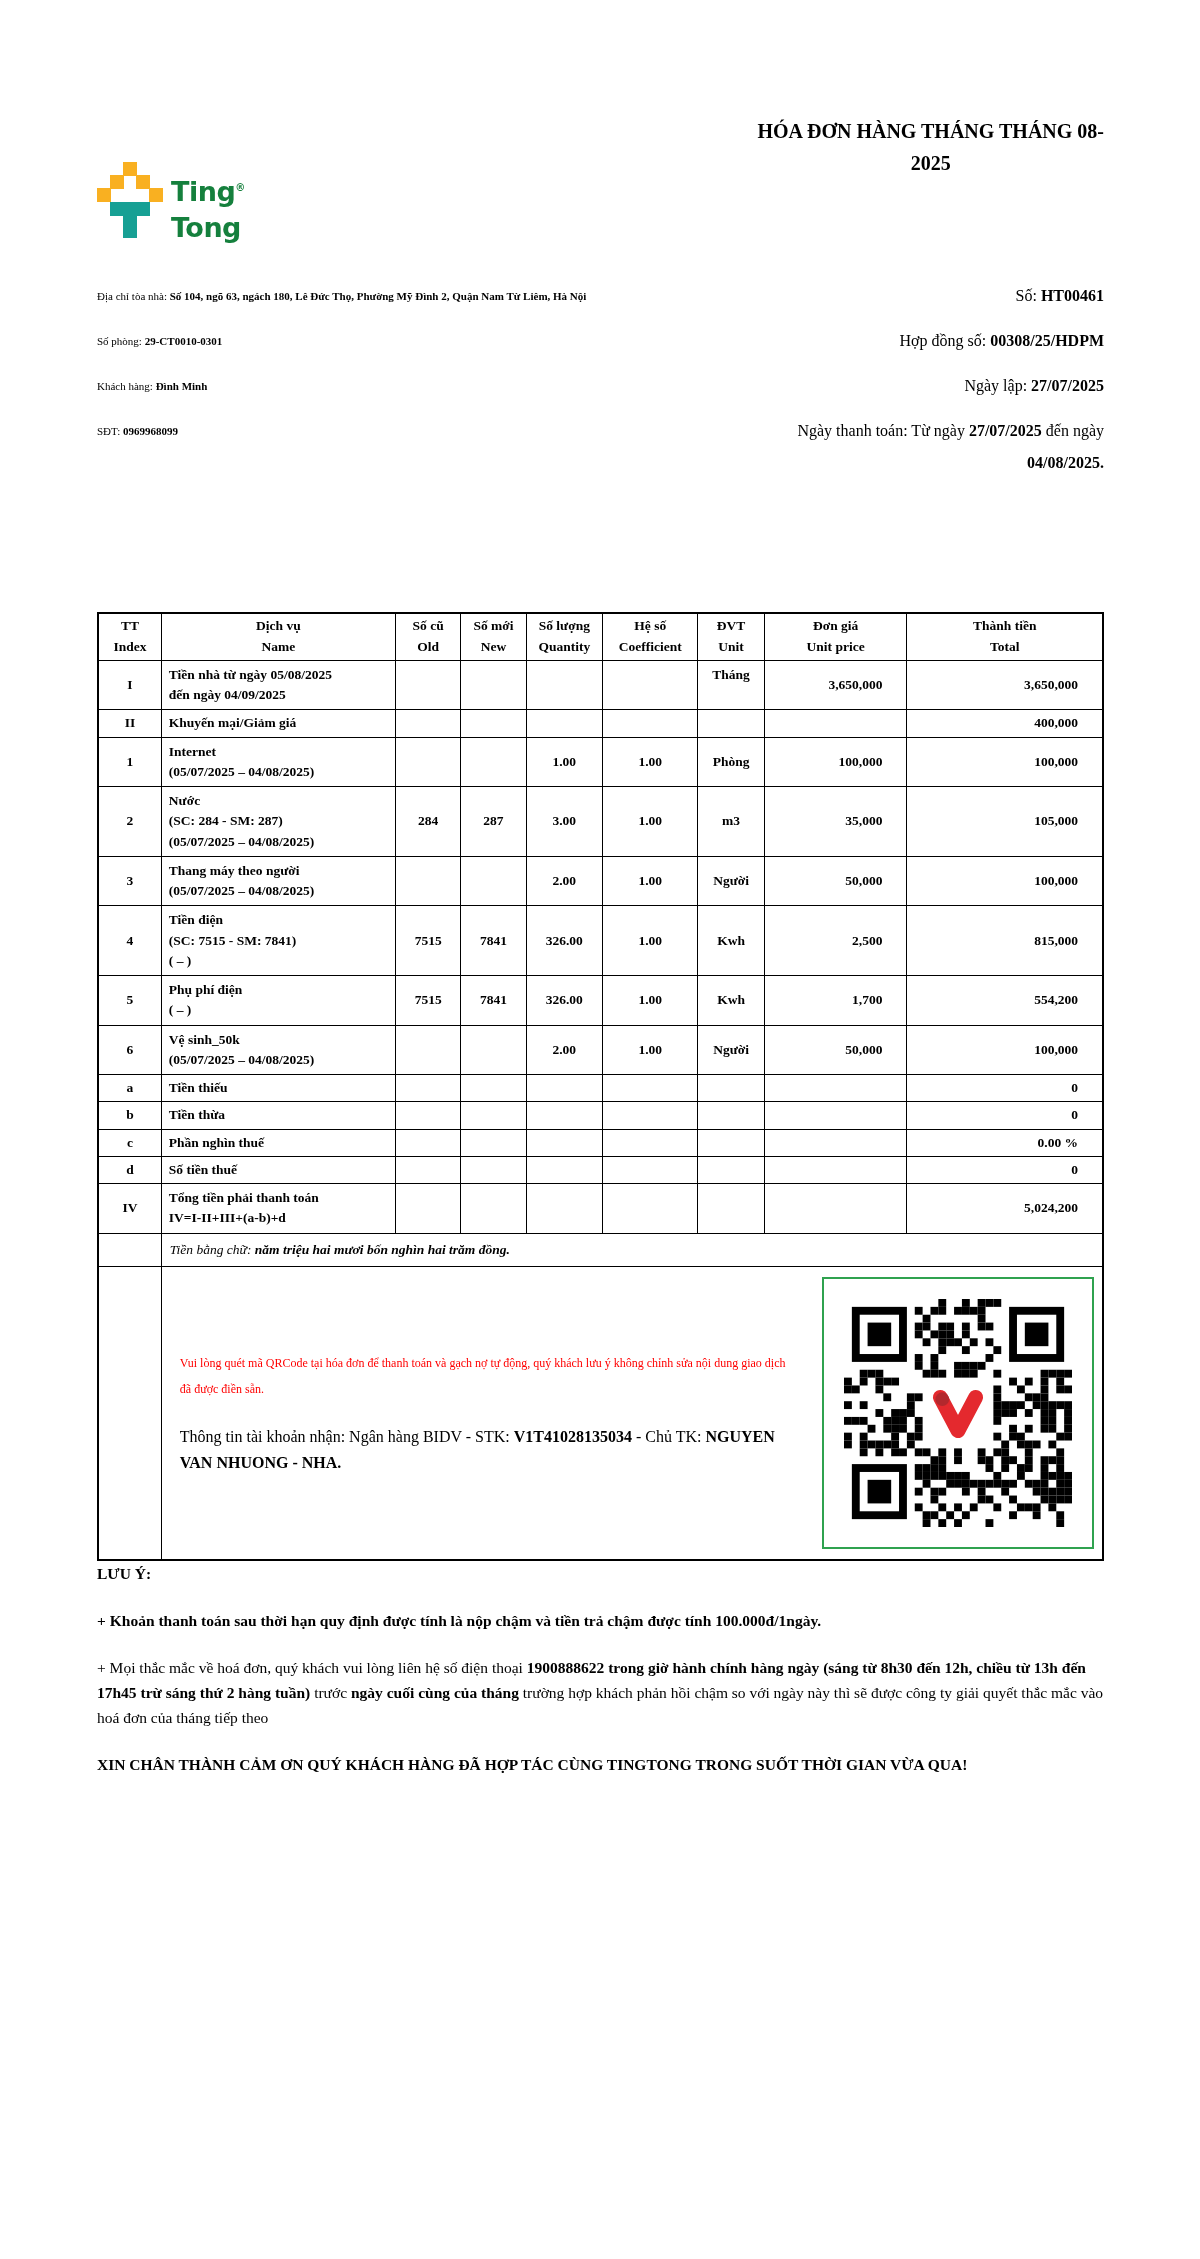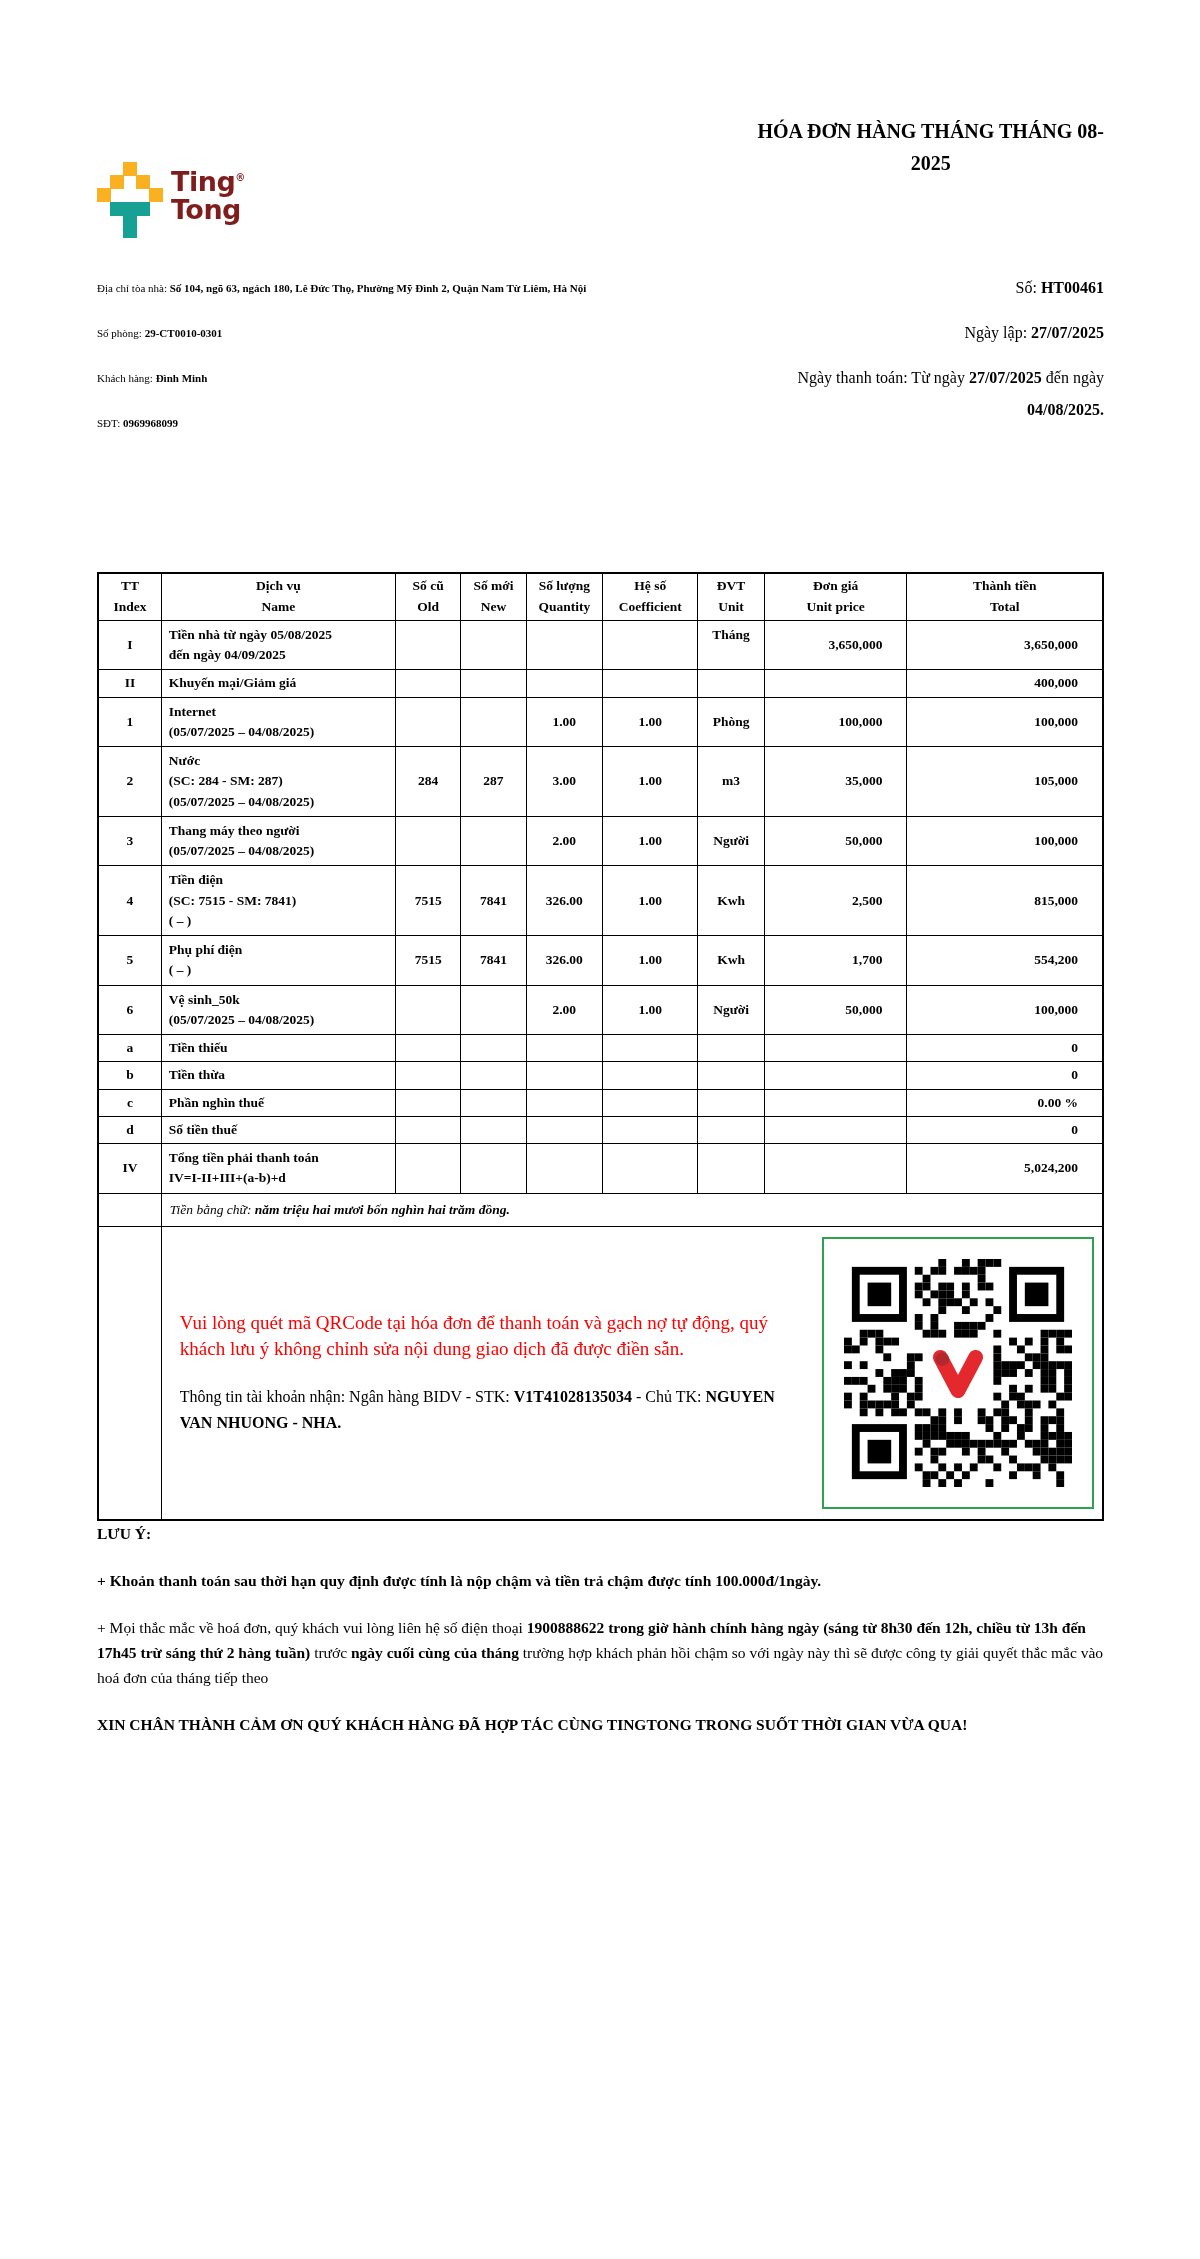--- a/index.html
+++ b/index.html
@@ -19,21 +19,21 @@
   .sq.y { background:#F9B021; }
   .sq.y1 { left:26px; top:0; }
   .sq.y2 { left:13px; top:13px; }
   .sq.y3 { left:39px; top:13px; }
   .sq.y4 { left:0;    top:26px; }
   .sq.y5 { left:52px; top:26px; }
   .t-bar  { position:absolute; left:13px; top:40px; width:40px; height:14px; background:#17A094; }
   .t-stem { position:absolute; left:26px; top:54px; width:14px; height:22px; background:#17A094; }
   .logo-text {
     font-family:"DejaVu Sans", sans-serif; font-weight:800;
-    color:#7f1d1d; font-size:27px; line-height:28px; margin-left:8px; margin-top:2px;
+    color:#15803d; font-size:27px; line-height:36px; margin-left:8px; margin-top:8px;
     letter-spacing:-0.5px;
   }
   .logo-text .reg { font-size:10px; vertical-align:super; font-weight:700; }
   .title {
     font-size:20px; font-weight:bold; text-align:center;
     line-height:32px; margin-top:3px; max-width:520px;
   }
 
   
   .info { display:flex; justify-content:space-between; margin-top:34px; }
@@ -58,21 +58,21 @@
   td.c-price, td.c-total { text-align:right; padding-right:24px; }
   tr.r-tall td { padding-top:4px; padding-bottom:4px; }
 
   .words-cell { font-style:italic; font-weight:normal !important; padding:6px 8px !important; }
   .words-cell b { font-weight:bold; }
 
   
   .qr-cell { padding:10px 8px 10px 8px !important; font-weight:normal !important; height:290px; }
   .qr-flex { display:flex; align-items:center; }
   .qr-text { flex:1 1 auto; padding:0 28px 0 10px; }
-  .qr-note { color:#FF0000; font-size:19px; line-height:26px; margin-bottom:22px; }
+  .qr-note { color:#FF0000; font-size:12px; line-height:26px; margin-bottom:22px; }
   .qr-account { font-size:16px; line-height:26px; }
   .qr-account b { font-weight:bold; }
   .qr-box {
     flex:0 0 auto; border:2px solid #2FA24F; background:#fff;
     padding:20px; width:272px; height:272px;
     display:flex; align-items:center; justify-content:center;
   }
   .qr-box svg { display:block; }
 
   
@@ -108,20 +108,21 @@
 
   <div class="info">
     <div class="info-left">
       <p><span>Địa chỉ tòa nhà: </span><b>Số 104, ngõ 63, ngách 180, Lê Đức Thọ, Phường Mỹ Đình 2, Quận Nam Từ Liêm, Hà Nội</b></p>
       <p><span>Số phòng: </span><b>29-CT0010-0301</b></p>
       <p><span>Khách hàng: </span><b>Đình Minh</b></p>
       <p><span>SĐT: </span><b>0969968099</b></p>
     </div>
     <div class="info-right">
       <p><span>Số: </span><b>HT00461</b></p>
+      <p><span>Hợp đồng số: </span><b>00308/25/HDPM</b></p>
       <p><span>Ngày lập: </span><b>27/07/2025</b></p>
       <p><span>Ngày thanh toán: Từ ngày </span><b>27/07/2025</b><span> đến ngày</span><br><b>04/08/2025.</b></p>
     </div>
   </div>
 
   <table class="inv-table">
     <colgroup>
       <col style="width:6.3%">
         <col style="width:23.3%">
         <col style="width:6.5%">

